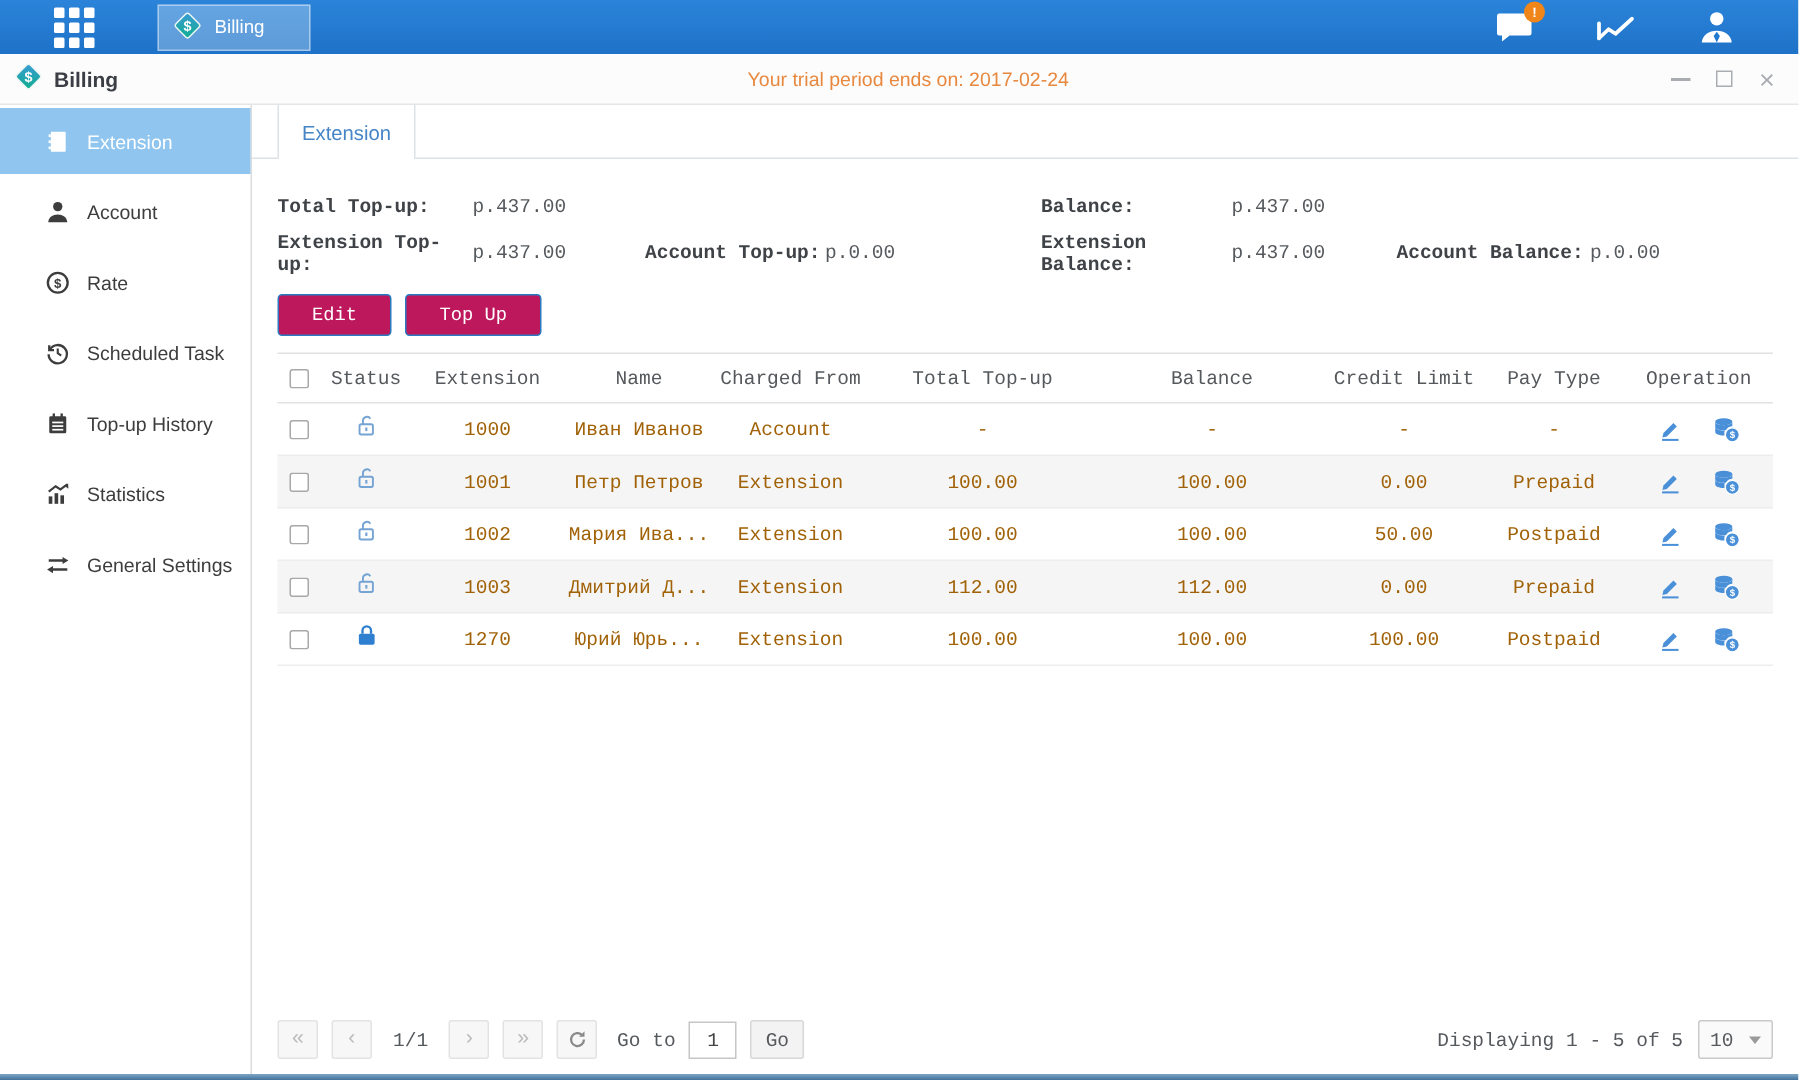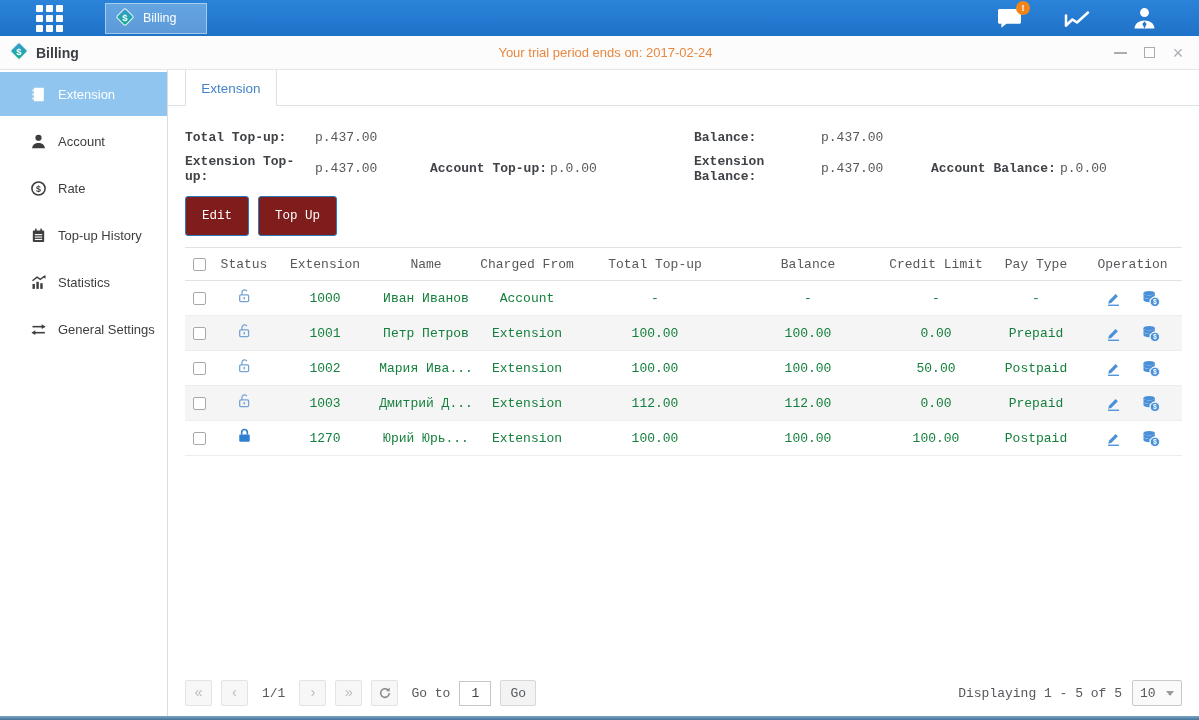--- a/index.html
+++ b/index.html
@@ -50,30 +50,30 @@
   .content { flex:1; display:flex; flex-direction:column; padding:16px 17px 0; min-height:0;font-family:Liberation Mono, monospace; }
   .sum-row { display:flex; height:31px; align-items:center; font-size:13px; }
   .sum-half { display:flex; align-items:center; }
   .sum-half.left { width:509px; }
   .lbl { font-weight:bold; color:#3f4347; }
   .val { color:#55595d; }
   .w130 { width:130px; } .w115 { width:115px; } .w120 { width:120px; }
   .w127 { width:127px; } .w110 { width:110px; } .w129 { width:129px; }
 
   .btn-row { margin-top:12px; display:flex; gap:9px; }
-  .blue-btn { height:40px; padding:0 16px; background:#7f1d1d; border:1px solid #2a7ac2; border-radius:3px;
+  .blue-btn { height:28px; padding:0 22px; background:#be185d; border:1px solid #2a7ac2; border-radius:3px;
               color:#fff; font-size:12.5px; display:flex; align-items:center; cursor:pointer; }
 
   
   .table { margin-top:11px; }
   .tgrid { display:grid; grid-template-columns:28px 62px 100px 102px 100px 156px 150px 106px 94px 1fr;
            align-items:center; }
   .thead { height:34px; border-top:1px solid #e2e2e2; border-bottom:1px solid #e2e2e2;
            color:#55585c; font-size:13px; }
-  .trow { height:35px; border-bottom:1px solid #ededed; color:#15803d; font-size:13px; }
+  .trow { height:35px; border-bottom:1px solid #ededed; color:#a16207; font-size:13px; }
   .trow.alt { background:#f5f5f5; }
   .cell { text-align:center; overflow:hidden; white-space:nowrap; }
   .cb { width:13px; height:13px; border:1px solid #a8a8a8; border-radius:2px; background:#fff;
         margin:0 auto; cursor:pointer; }
   .op-cell { display:flex; justify-content:center; gap:19px; align-items:center; }
   .op-ic { cursor:pointer; display:flex; }
 
   
   .pager { margin-top:auto; padding:0 0 10px; display:flex; align-items:center; gap:9px;
            color:#55585c; font-size:13px; flex-shrink:0; }
@@ -200,20 +200,30 @@
           <svg width="17" height="17" viewBox="0 0 24 24">
             <circle cx="12" cy="12" r="9.3" fill="none" stroke="currentColor" stroke-width="2.2"></circle>
             <text x="12" y="16.5" text-anchor="middle" font-size="12.5" font-weight="bold" fill="currentColor">$</text>
           </svg>
         </span>
         <span>Rate</span>
       </div>
       <div class="side-item">
         <span class="icon">
           <svg width="17" height="17" viewBox="0 0 24 24">
+            <path fill="none" stroke="currentColor" stroke-width="2.2" d="M4 4.5V9h4.5"></path>
+            <path fill="none" stroke="currentColor" stroke-width="2.2" d="M4.6 8.5A8.6 8.6 0 1 1 3.4 13"></path>
+            <path fill="none" stroke="currentColor" stroke-width="2" d="M12 7.5V12l3.3 2.2"></path>
+          </svg>
+        </span>
+        <span>Scheduled Task</span>
+      </div>
+      <div class="side-item">
+        <span class="icon">
+          <svg width="17" height="17" viewBox="0 0 24 24">
             <rect x="4" y="5" width="16" height="16" rx="1.3" fill="currentColor"></rect>
             <rect x="7.2" y="2.3" width="2.2" height="4.5" fill="currentColor"></rect>
             <rect x="14.6" y="2.3" width="2.2" height="4.5" fill="currentColor"></rect>
             <rect x="6.8" y="10" width="10.4" height="1.6" fill="#fff"></rect>
             <rect x="6.8" y="13.4" width="10.4" height="1.6" fill="#fff"></rect>
             <rect x="6.8" y="16.8" width="10.4" height="1.6" fill="#fff"></rect>
           </svg>
         </span>
         <span>Top-up History</span>
       </div>

